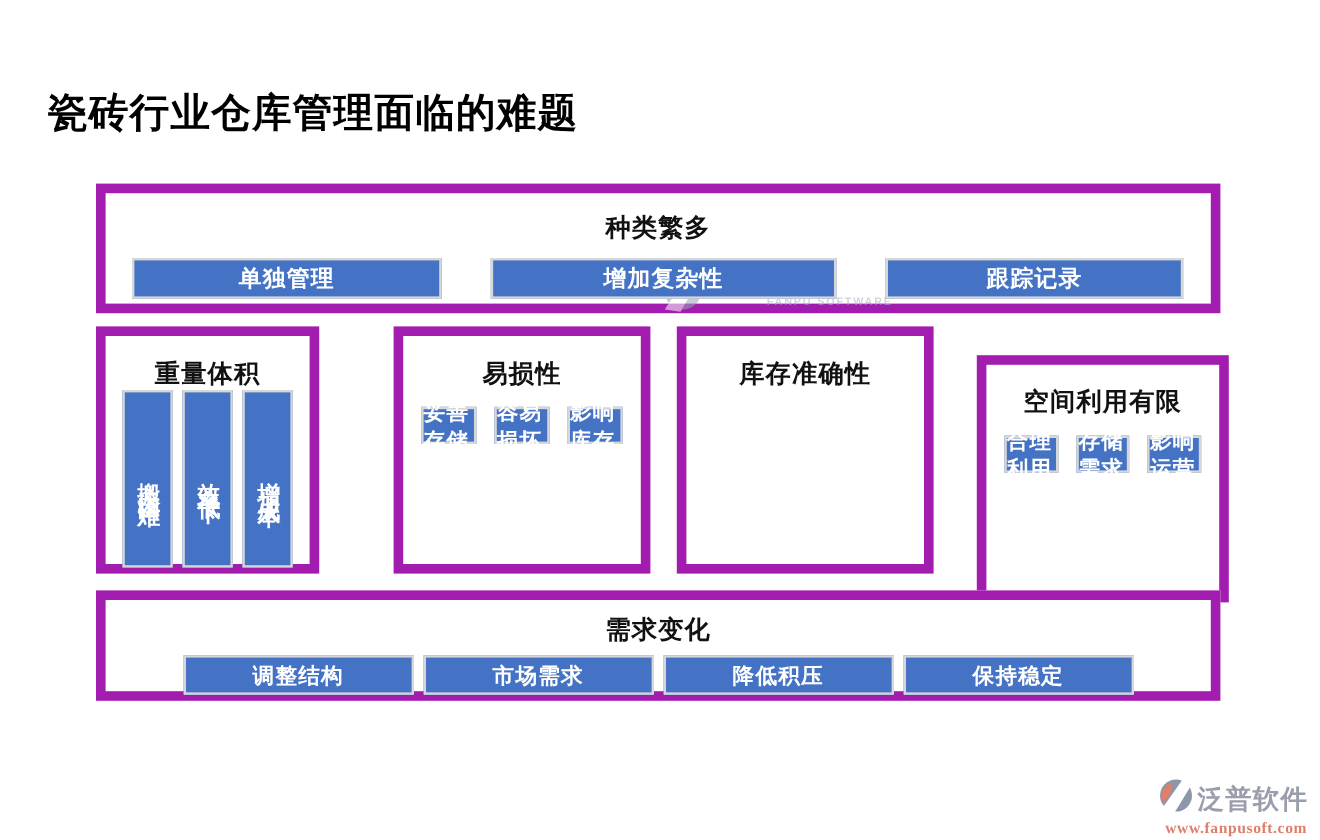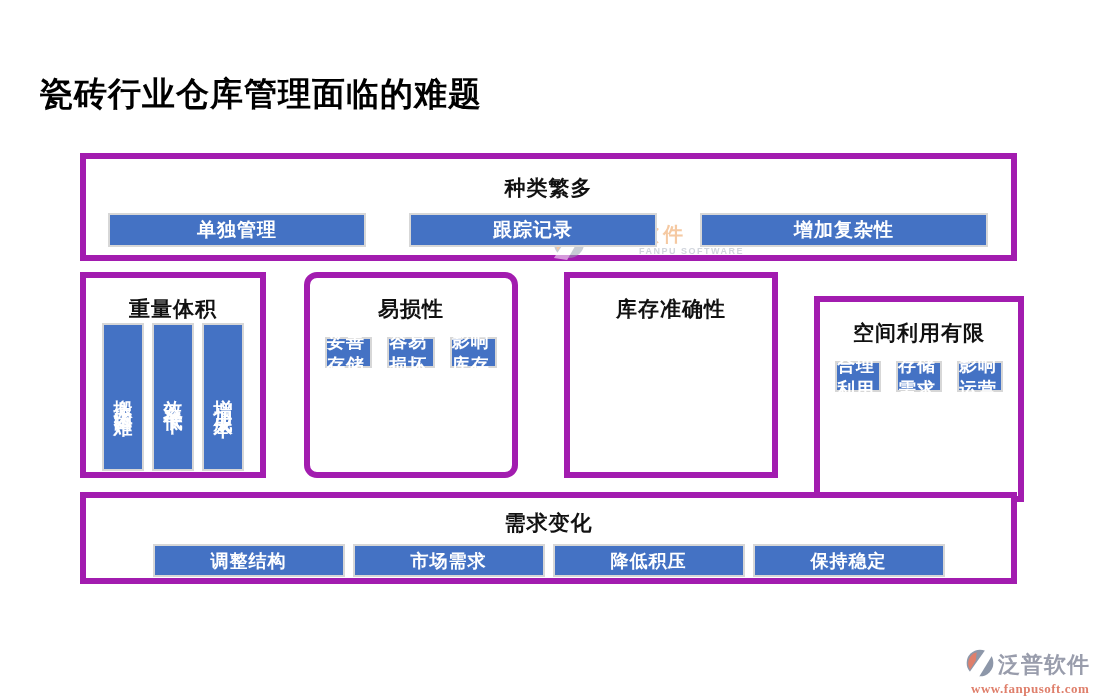--- a/index.html
+++ b/index.html
@@ -14,21 +14,21 @@
   .diagram-title{
     position:absolute;top:72px;left:0;width:1070px;
     font-size:33px;font-weight:700;color:#000;
     letter-spacing:1px;
     padding-left:40px;
   }
   
   .panel{
     position:absolute;
     background:#fff;
-    border:6px solid #a21caf;
+    border:8px solid #a21caf;
     box-sizing:border-box;
   }
   .panel-header{
     text-align:center;
     font-size:21px;font-weight:700;color:#111;
     letter-spacing:1px;
   }
   #panel-variety{left:80px;top:153px;width:937px;height:108px;}
   #panel-variety .panel-header{margin-top:15px;}
   #panel-variety .h-row{
@@ -44,21 +44,21 @@
     color:#fff;font-weight:700;font-size:19px;
     display:flex;align-items:center;justify-content:center;
     letter-spacing:1px;
     height:34px;
   }
   .w1{width:258px;} .w2{width:248px;} .w3{width:288px;}
   
   .mid{top:272px;height:206px;}
   .mid .panel-header{margin-top:17px;}
   #panel-weight{left:80px;width:186px;}
-  #panel-fragile{left:304px;width:214px;border-radius:13px;}
+  #panel-fragile{left:328px;width:214px;}
   #panel-accuracy{left:564px;width:214px;}
   #panel-space{left:814px;width:210px;margin-top:24px;}
   .bars{
     position:absolute;left:0;right:0;top:45px;
     display:flex;justify-content:center;gap:8px;
   }
   .vbar{
     width:42px;height:148px;
     background:#4472C4;
     border:2px solid #d7d7d7;
@@ -103,22 +103,22 @@
 <body>
 
 <div id="stage">
 
   <div class="diagram-title">瓷砖行业仓库管理面临的难题</div>
 
   <div class="panel" id="panel-variety">
     <div class="panel-header">种类繁多</div>
     <div class="h-row">
       <div class="pill w1">单独管理</div>
+      <div class="pill w3">增加复杂性</div>
       <div class="pill w2">跟踪记录</div>
-      <div class="pill w3">增加复杂性</div>
     </div>
   </div>
 
   <div class="panel mid" id="panel-weight">
     <div class="panel-header">重量体积</div>
     <div class="bars">
       <div class="vbar">搬运困难</div>
       <div class="vbar">效率低下</div>
       <div class="vbar">增加成本</div>
     </div>

